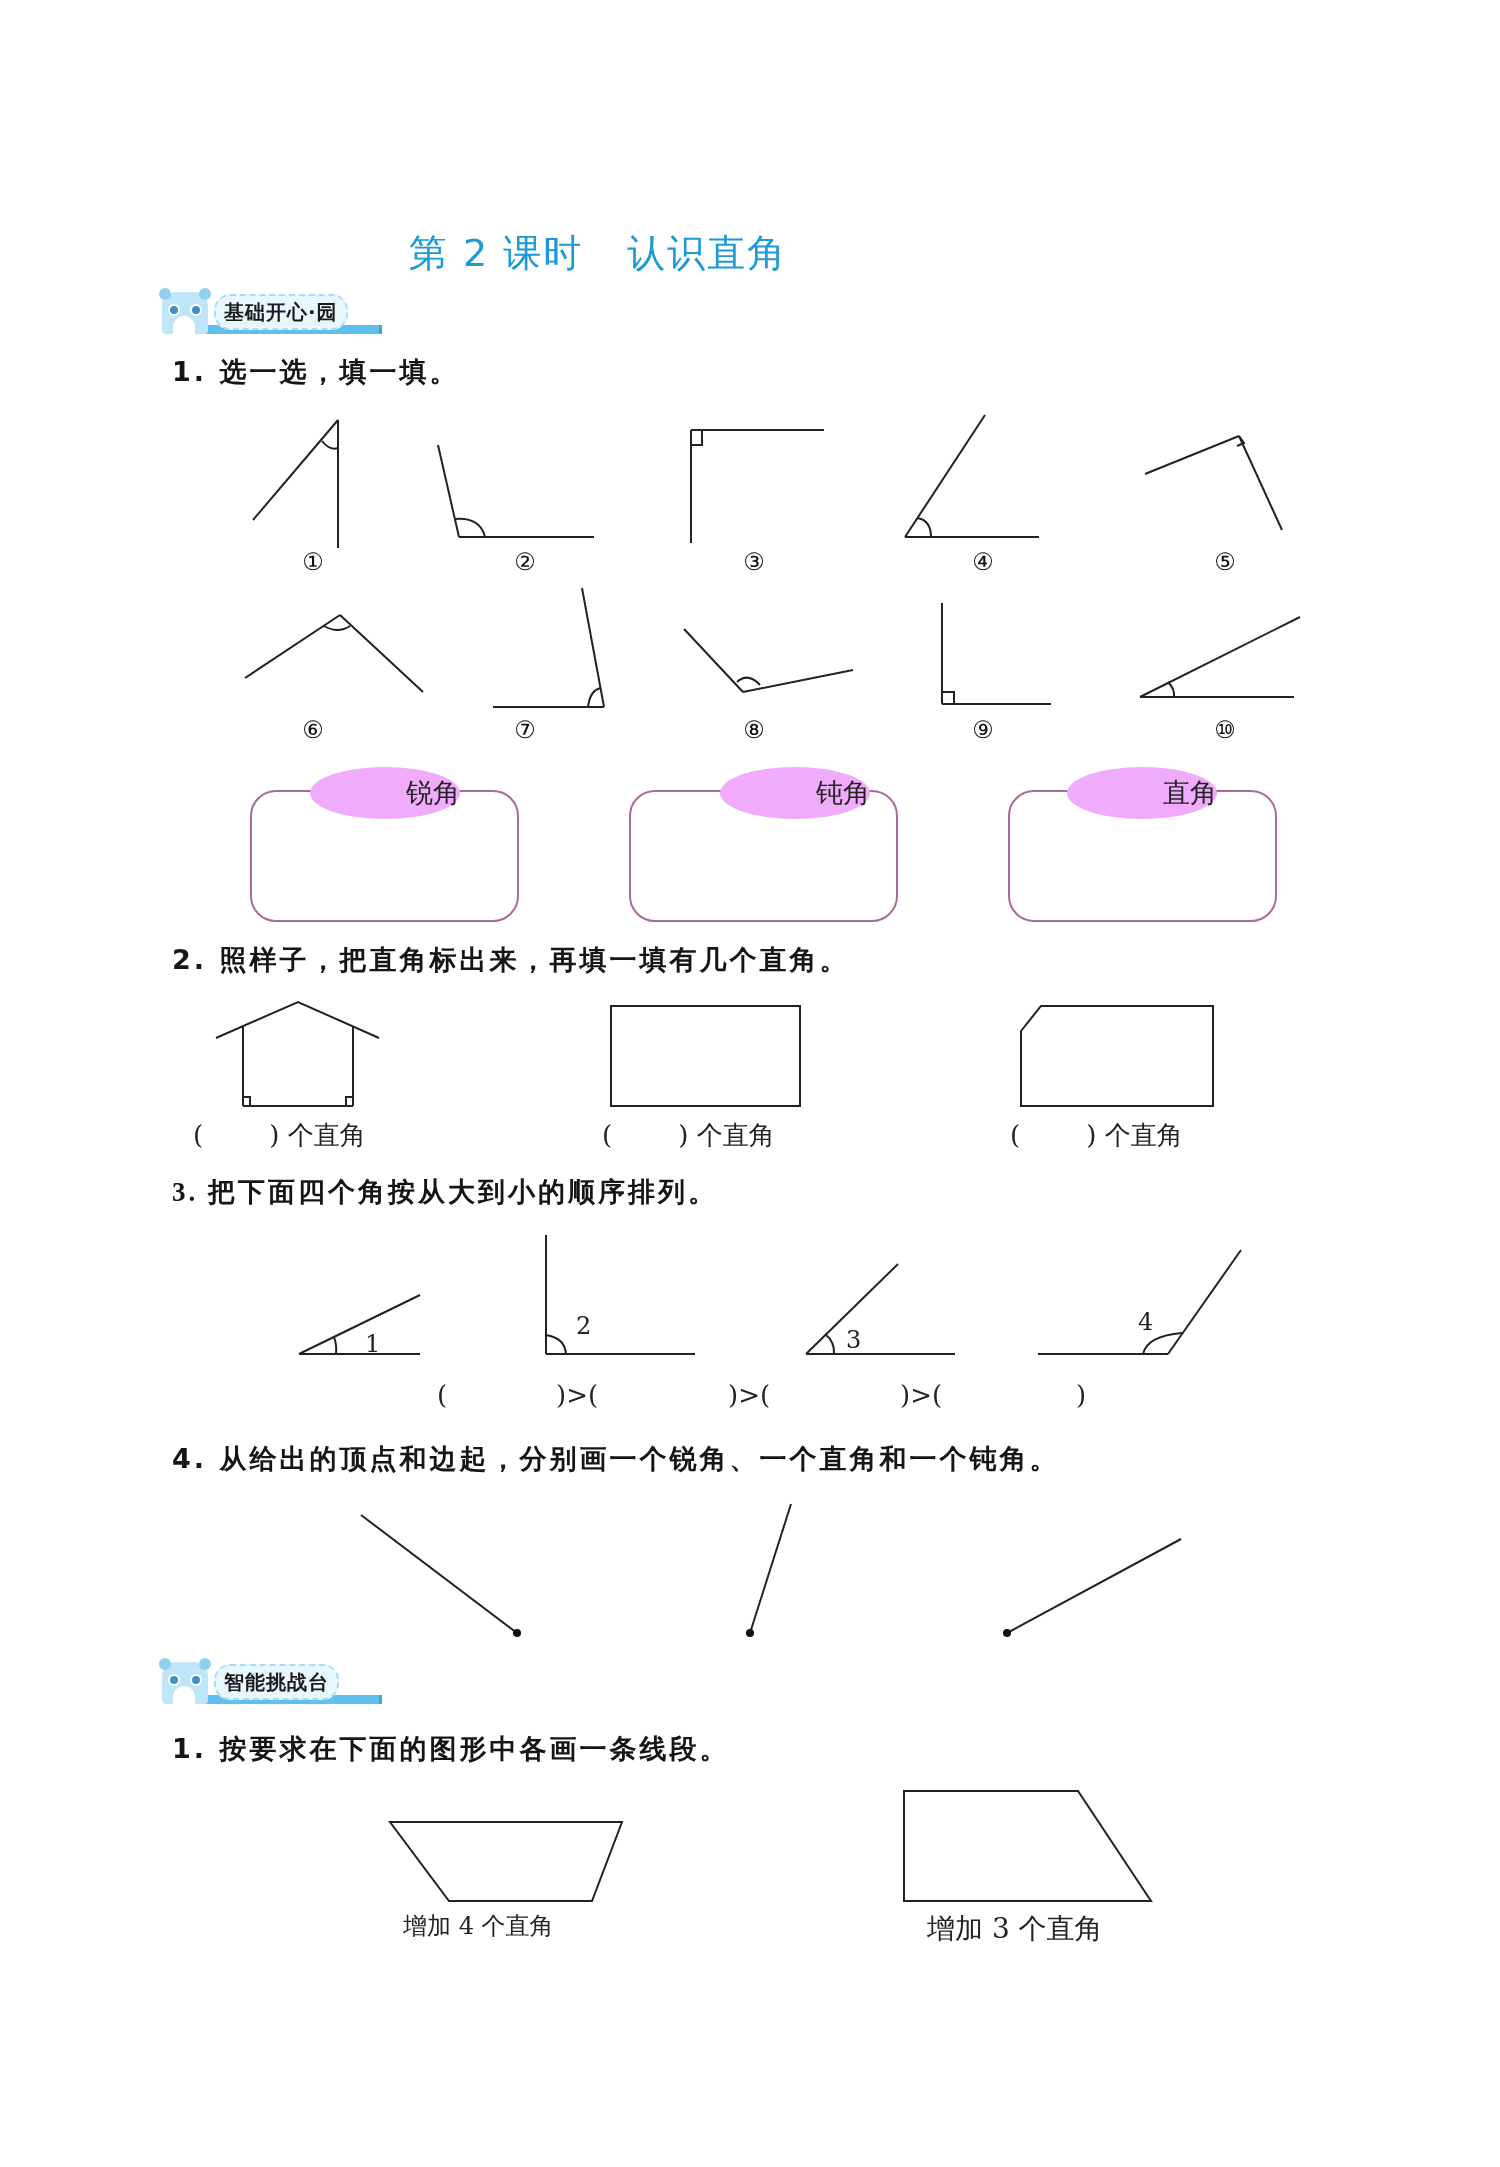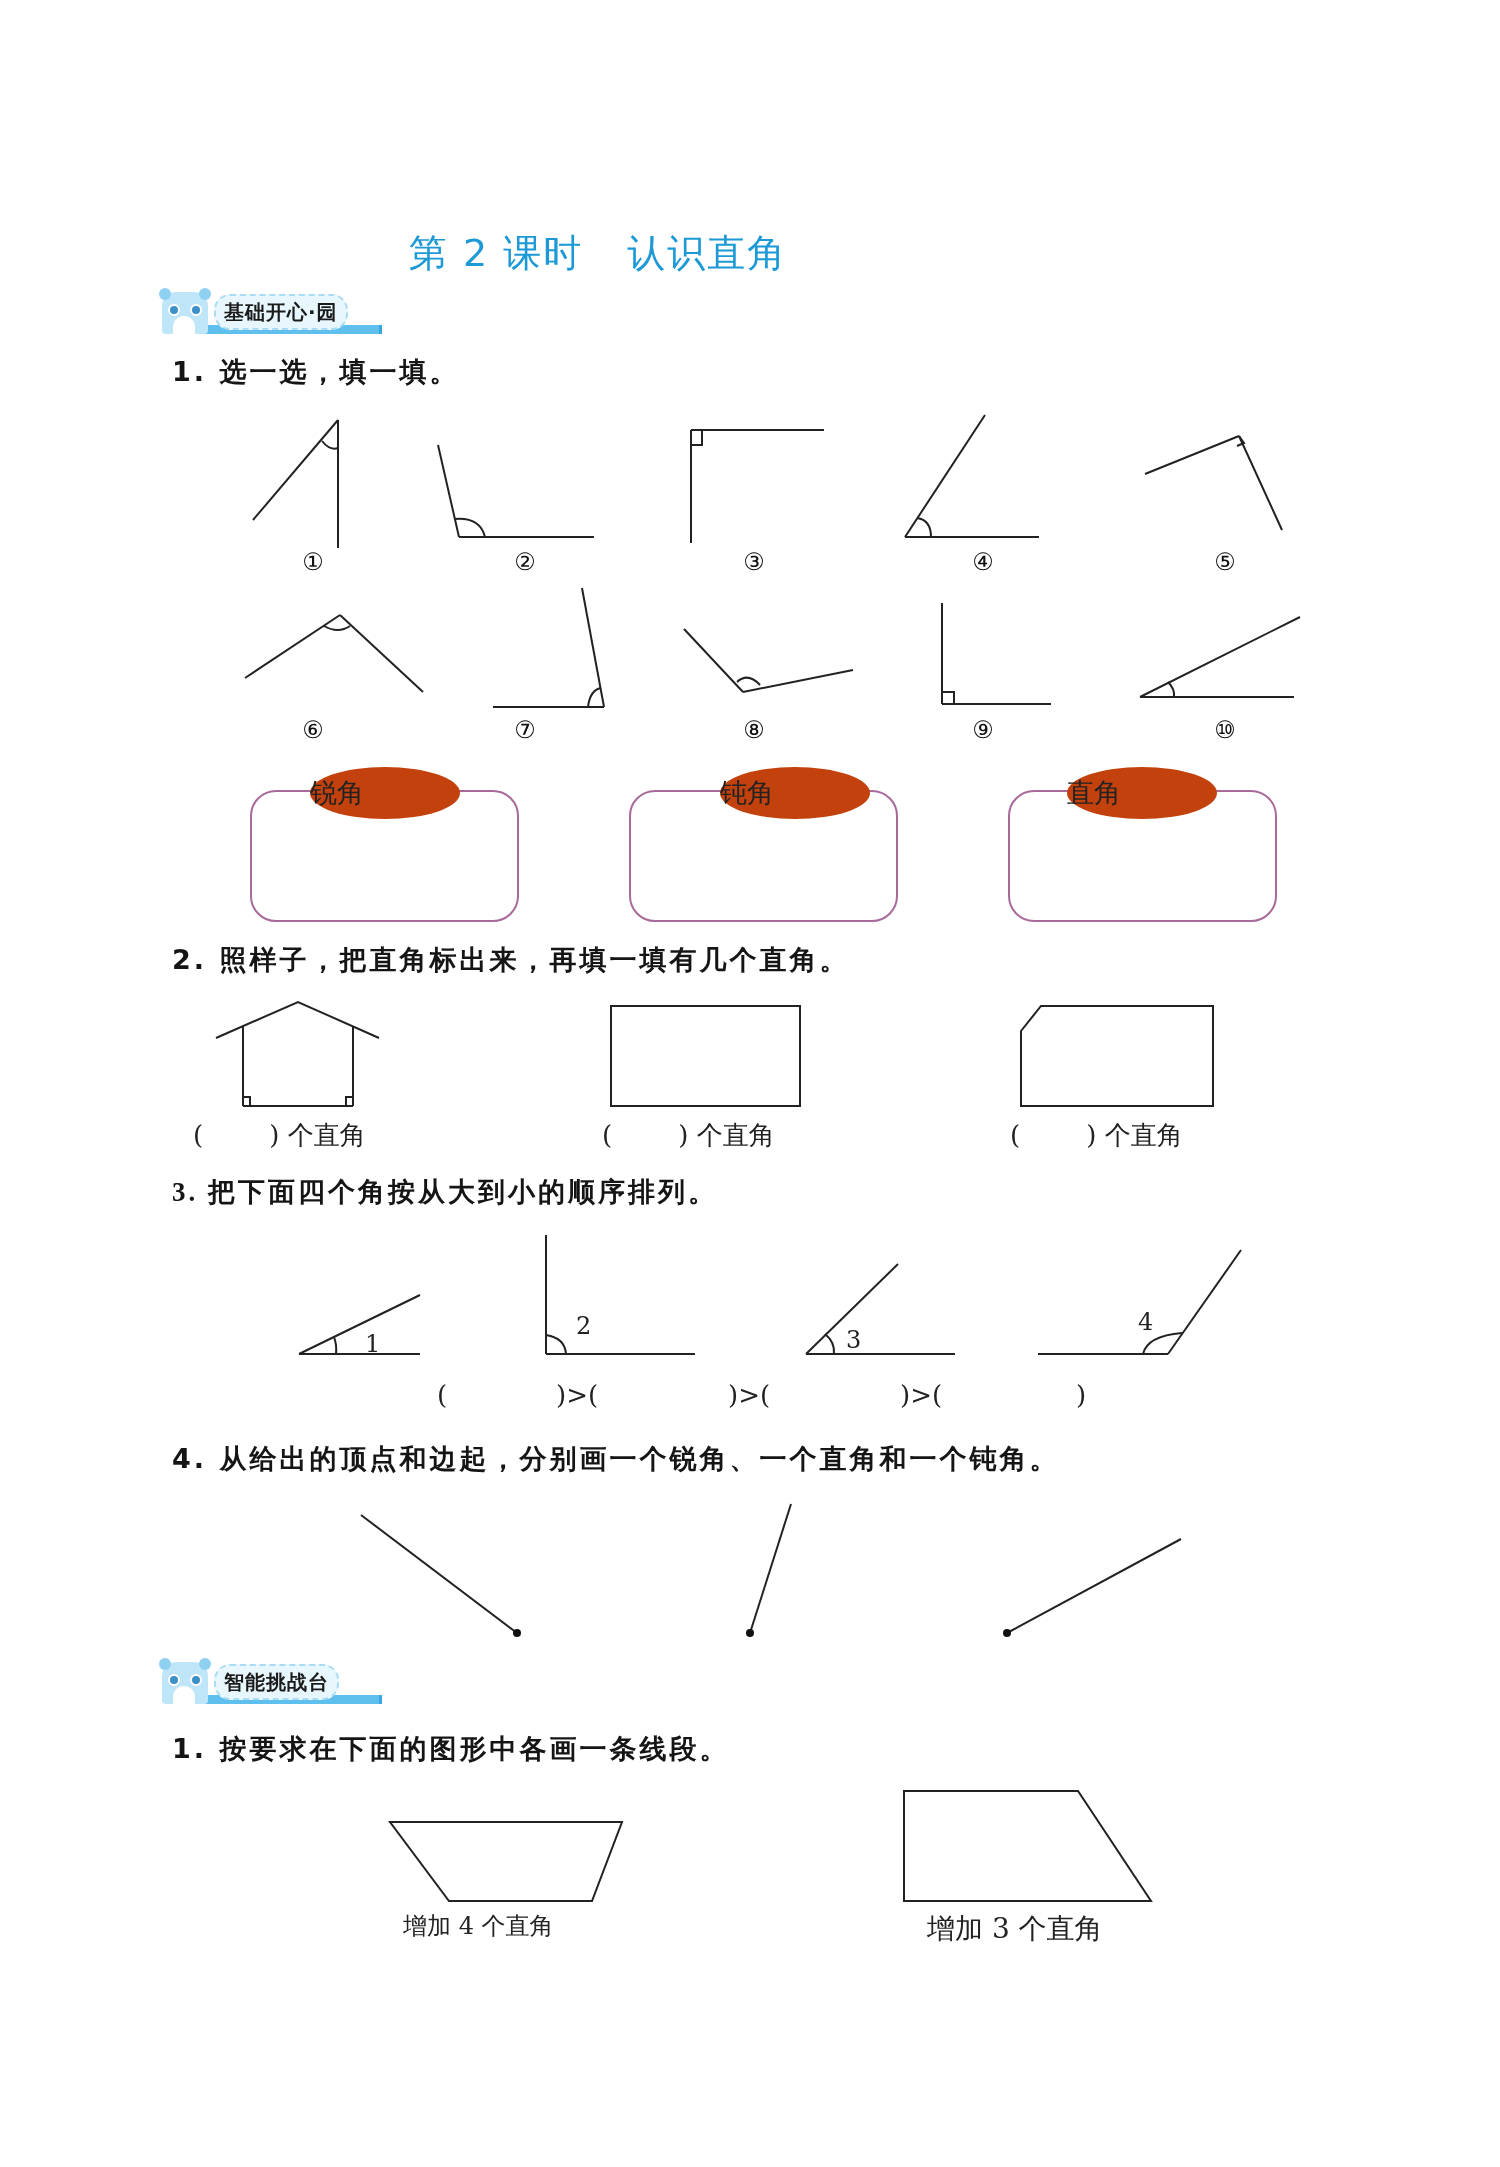--- a/index.html
+++ b/index.html
@@ -10,21 +10,21 @@
   .q{font-family:"DejaVu Sans",sans-serif;font-weight:bold;font-size:27px;letter-spacing:3px;color:#151515;margin-left:12px;}
   .banner{width:220px;height:44px;}
   .banner .bar{position:absolute;left:40px;right:0;bottom:2px;height:9px;background:#5fc0ee;border-right:3px solid #3aa7df;}
   .banner .bear{position:absolute;left:0;top:0;width:46px;height:42px;background:#bfe6f8;border-radius:14px 14px 4px 4px;}
   .banner .bear::before{content:"";position:absolute;left:11px;bottom:0;width:22px;height:18px;background:#fff;border-radius:11px 11px 0 0;}
   .banner .ear{position:absolute;top:-4px;width:12px;height:12px;background:#8fd0f1;border-radius:50%;}
   .banner .eye{position:absolute;top:12px;width:8px;height:8px;background:#3d8fc8;border-radius:50%;border:2px solid #fff;}
   .banner .label{position:absolute;left:52px;top:2px;height:32px;padding:0 8px;background:#e8f6fd;border:2px dashed #a9dcf4;border-radius:16px;font-family:"DejaVu Sans",sans-serif;font-weight:bold;font-size:20px;line-height:32px;color:#1b1b1b;letter-spacing:1px;}
   .num{font-family:"DejaVu Serif",serif;font-size:24px;text-align:center;width:40px;margin-left:-20px;}
   .cap{font-family:"DejaVu Serif",serif;font-size:26px;color:#222;white-space:pre;}
-  .pill{width:150px;height:52px;margin-left:-75px;background:#c2410c;border-radius:50%;text-align:left;line-height:52px;font-family:"DejaVu Serif",serif;font-size:27px;color:#222;}
+  .pill{width:150px;height:52px;margin-left:-75px;background:#f0abfc;border-radius:50%;text-align:right;line-height:52px;font-family:"DejaVu Serif",serif;font-size:27px;color:#222;}
   .box{border:2px solid #a86a9a;border-radius:26px;background:#fff;}
   svg{position:absolute;left:0;top:0;}
 </style>
 </head>
 <body>
 
 <div class="abs title">
   <span>第 2 课时</span><span>认识直角</span>
 </div>
 

